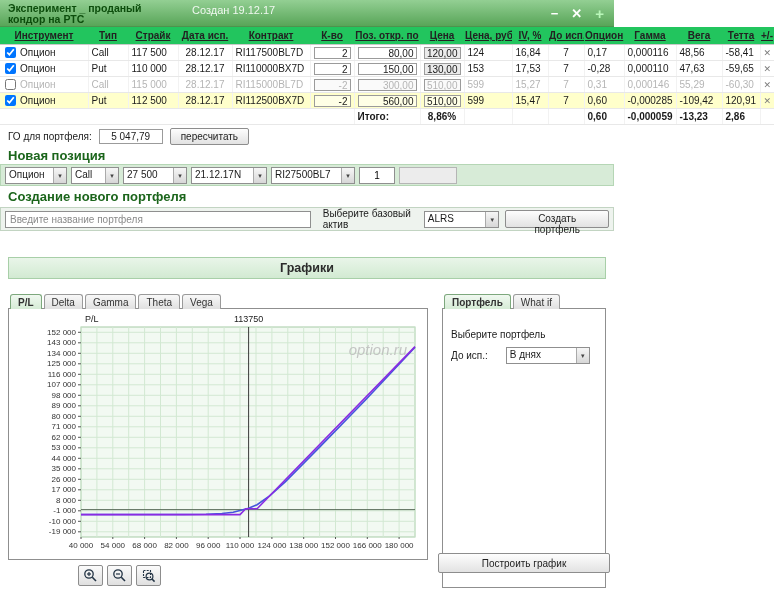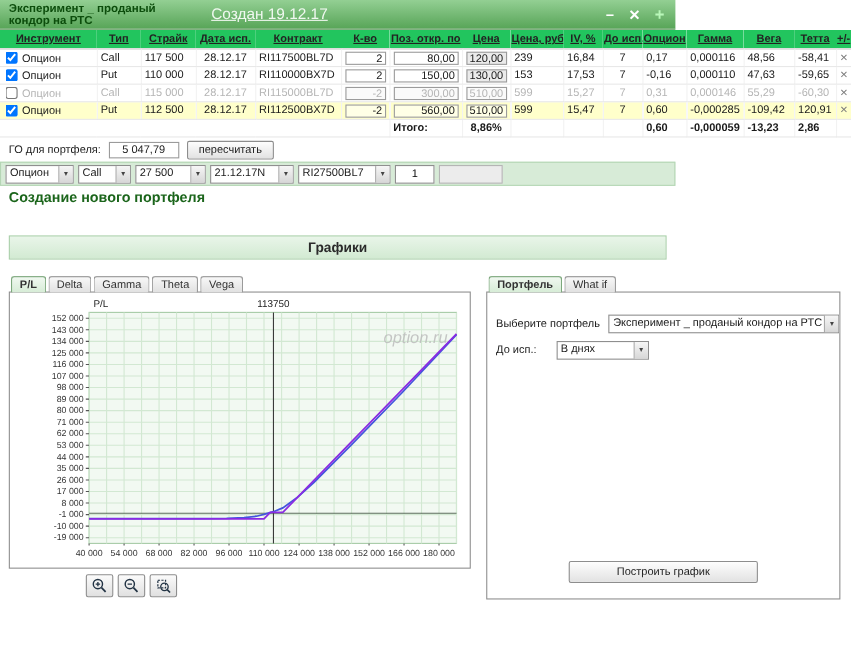--- a/index.html
+++ b/index.html
@@ -11,21 +11,21 @@
   }
   .app { position:relative; width:614px; height:600px; background:#fff; }
 
   
   .titlebar {
     height:27px; display:flex; align-items:center;
     background:linear-gradient(180deg,#93cf93,#58a558);
     border-bottom:1px solid #4e934e;
   }
   .title { font-size:10.5px; font-weight:bold; color:#0c4d0c; line-height:11px; padding:2px 0 0 8px; width:192px; }
-  .created { font-size:14px; color:#f0f8f0; align-self:flex-start; margin-top:4px;text-decoration:underline; }
+  .created { font-size:11px; color:#f0f8f0; align-self:flex-start; margin-top:4px; }
   .tb-btns { margin-left:auto; display:flex; align-items:center; gap:13px; padding-right:10px; }
   .tb-btn { font-size:13px; font-weight:bold; color:#fff; cursor:pointer; line-height:1; }
   .tb-btn.add { color:#b9f7b9; font-size:15px; }
 
   
   table.pos { width:774px; border-collapse:collapse; table-layout:fixed; font-size:10px; }
   table.pos thead th {
     font-size:10px; font-weight:bold; text-decoration:underline; color:#222;
     padding:3px 1px; background:#22c55e; border-bottom:1px solid #c9c9c9;
     white-space:nowrap; overflow:hidden; cursor:pointer;
@@ -170,21 +170,21 @@
           <td class="t-left">RI117500BL7D</td>
           <td>
             <span class="num-box">2</span>
           </td>
           <td>
             <span class="num-box">80,00</span>
           </td>
           <td>
             <span class="num-box ro">120,00</span>
           </td>
-          <td class="t-right">239</td>
+          <td class="t-right">124</td>
           <td class="t-right">16,84</td>
           <td class="t-center">7</td>
           <td class="t-right">0,17</td>
           <td class="t-right">0,000116</td>
           <td class="t-right">48,56</td>
           <td class="t-right">-58,41</td>
           <td class="t-center"><span class="del-x">✕</span></td>
         </tr>
         <tr>
           <td class="c-inst"><input type="checkbox" checked="" style=""><span>Опцион</span></td>
@@ -197,21 +197,21 @@
           </td>
           <td>
             <span class="num-box">150,00</span>
           </td>
           <td>
             <span class="num-box ro">130,00</span>
           </td>
           <td class="t-right">153</td>
           <td class="t-right">17,53</td>
           <td class="t-center">7</td>
-          <td class="t-right">-0,16</td>
+          <td class="t-right">-0,28</td>
           <td class="t-right">0,000110</td>
           <td class="t-right">47,63</td>
           <td class="t-right">-59,65</td>
           <td class="t-center"><span class="del-x">✕</span></td>
         </tr>
         <tr class="disabled">
           <td class="c-inst"><input type="checkbox" style=""><span>Опцион</span></td>
           <td class="t-left">Call</td>
           <td class="t-right">115 000</td>
           <td class="t-center">28.12.17</td>
@@ -273,20 +273,21 @@
         </tr>
       </tbody>
   </table>
 
   <div class="go-row">
     <span>ГО для портфеля:</span>
     <span class="go-box">5 047,79</span>
     <button class="btn">пересчитать</button>
   </div>
 
+  <div class="section-h">Новая позиция</div>
   <div class="newpos-row">
     <span class="fsel w-instr">
       <span class="fs-text">Опцион</span>
       <span class="fs-arrow">▾</span>
     </span>
     <span class="fsel w-type">
       <span class="fs-text">Call</span>
       <span class="fs-arrow">▾</span>
     </span>
     <span class="fsel w-strike">
@@ -299,20 +300,30 @@
     </span>
     <span class="fsel w-contract">
       <span class="fs-text">RI27500BL7</span>
       <span class="fs-arrow">▾</span>
     </span>
     <input class="qty-in" value="1" style="">
     <span class="premium-box"></span>
   </div>
 
   <div class="section-h" style="margin-top:2px;">Создание нового портфеля</div>
+  <div class="create-row">
+    <input class="name-in" placeholder="Введите название портфеля" style="">
+    <span class="spacer"></span>
+    <span>Выберите базовый актив</span>
+    <span class="fsel w-asset">
+      <span class="fs-text">ALRS</span>
+      <span class="fs-arrow">▾</span>
+    </span>
+    <button class="btn create-btn">Создать портфель</button>
+  </div>
 
   <div class="charts-h">Графики</div>
 
   <div class="panels">
 
     <div class="left-panel">
       <div class="tabs">
         <span class="tab active">P/L</span>
         <span class="tab">Delta</span>
         <span class="tab">Gamma</span>
@@ -468,24 +479,20 @@
     </div>
 
     <div class="right-panel">
       <div class="tabs">
         <span class="tab active">Портфель</span>
         <span class="tab">What if</span>
       </div>
       <div class="panel-box">
         <div class="p-row">
           <label>Выберите портфель</label>
-          <span class="fsel w-portfolio">
-            <span class="fs-text">Эксперимент _ проданый кондор на РТС</span>
-            <span class="fs-arrow">▾</span>
-          </span>
         </div>
         <div class="p-row" style="margin-top:7px;gap:18px;">
           <label>До исп.:</label>
           <span class="fsel w-days">
             <span class="fs-text">В днях</span>
             <span class="fs-arrow">▾</span>
           </span>
         </div>
         <button class="btn build-btn">Построить график</button>
       </div>

